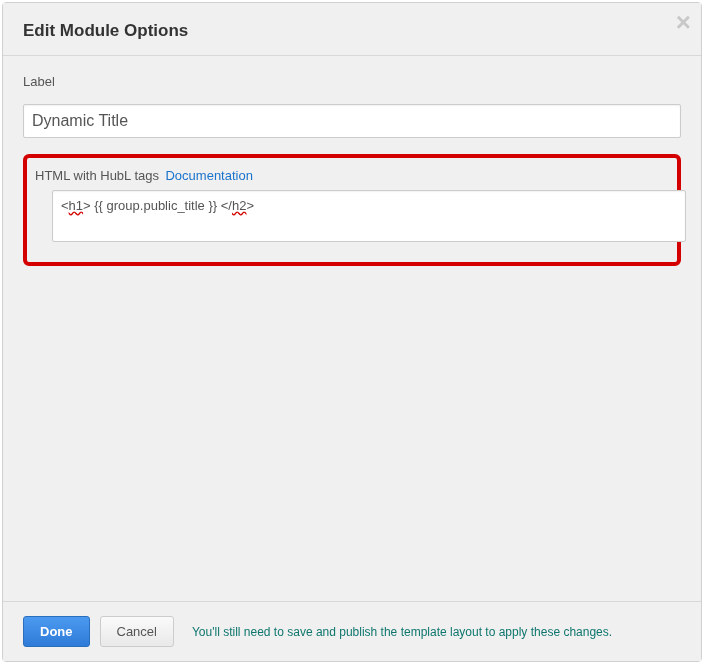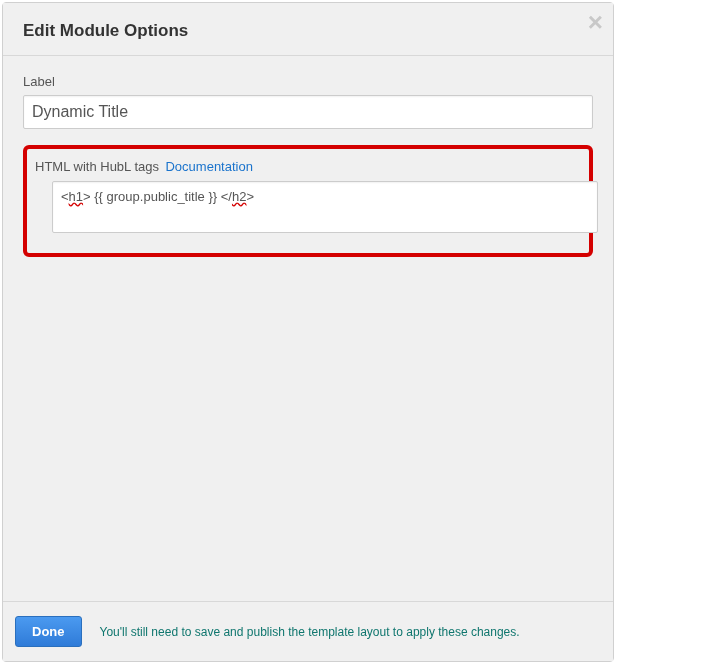--- a/index.html
+++ b/index.html
@@ -8,21 +8,21 @@
       padding: 0;
     }
     body {
       font-family: Arial, Helvetica, sans-serif;
       background: #fff;
       width: 718px;
       height: 666px;
       position: relative;
     }
     .modal {
-      width: 612px;
+      width: 700px;
       height: 660px;
       margin: 2px;
       background: #f0f0f0;
       border: 1px solid #d0d0d0;
       border-radius: 4px;
       position: relative;
       display: flex;
       flex-direction: column;
     }
     .modal-header {
@@ -50,21 +50,21 @@
       flex: 1;
       padding: 18px 20px;
       background: #f0f0f0;
     }
     .field-group {
       margin-bottom: 16px;
     }
     .field-label {
       font-size: 13px;
       color: #555;
-      margin-bottom: 6px;
+      margin-bottom: 15px;
       display: block;
     }
     .text-input {
       width: 100%;
       padding: 7px 8px;
       font-size: 16px;
       color: #555;
       border: 1px solid #ccc;
       border-radius: 2px;
       background: #fff;
@@ -89,21 +89,21 @@
       text-decoration: none;
       cursor: pointer;
       margin-left: 2px;
     }
     .spellcheck-underline {
       text-decoration: underline wavy #d40000;
       text-decoration-skip-ink: none;
     }
     .modal-footer {
       border-top: 1px solid #d8d8d8;
-      padding: 14px 12px;
+      padding: 14px 20px;
       background: #f0f0f0;
       display: flex;
       align-items: center;
       gap: 10px;
     }
     .btn {
       padding: 7px 16px;
       font-size: 13px;
       border-radius: 3px;
       cursor: pointer;
@@ -161,15 +161,16 @@
       <div class="html-label-row">
         <span class="html-label">HTML with HubL tags</span>
         <a class="doc-link">Documentation</a>
       </div>
       <div class="code-display" contenteditable="true" style=""><span>&lt;</span><span class="spellcheck-underline">h1</span><span>&gt; {{ group.public_title }} &lt;/</span><span class="spellcheck-underline">h2</span><span>&gt;</span></div>
     </div>
   </div>
 
   <div class="modal-footer">
     <button class="btn btn-primary">Done</button>
+    <button class="btn btn-default">Cancel</button>
     <span class="footer-hint">You'll still need to save and publish the template layout to apply these changes.</span>
   </div>
 </div>
 
 </body></html>

